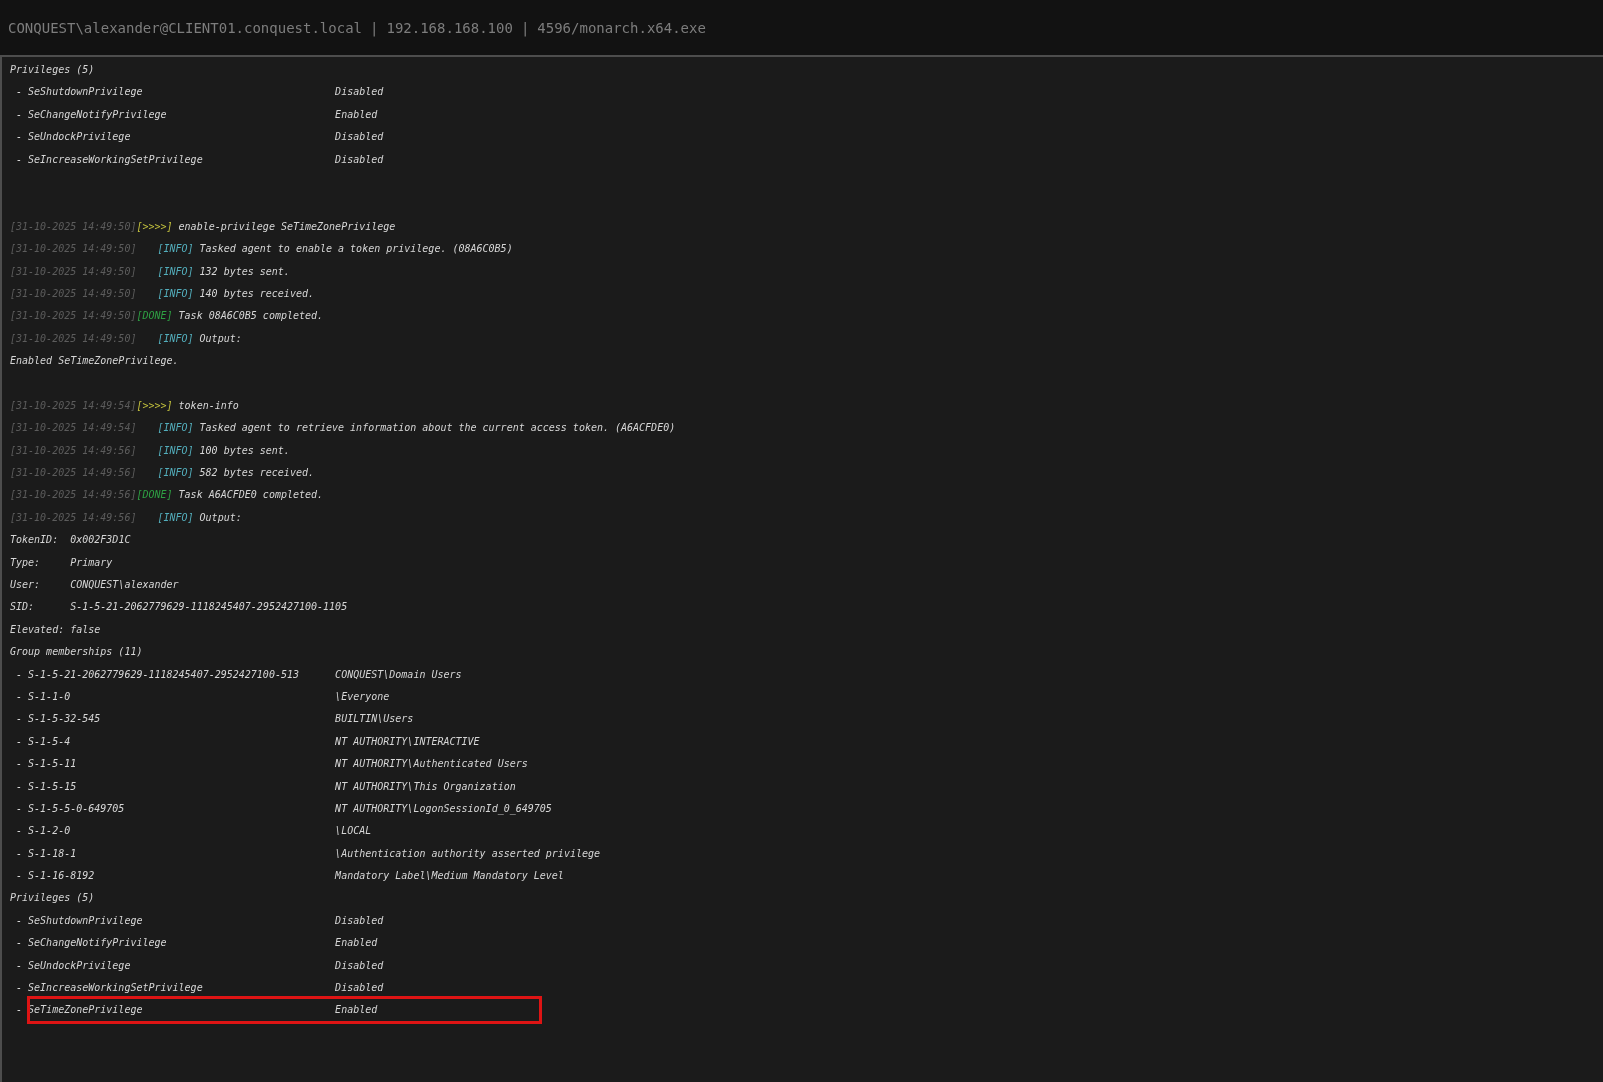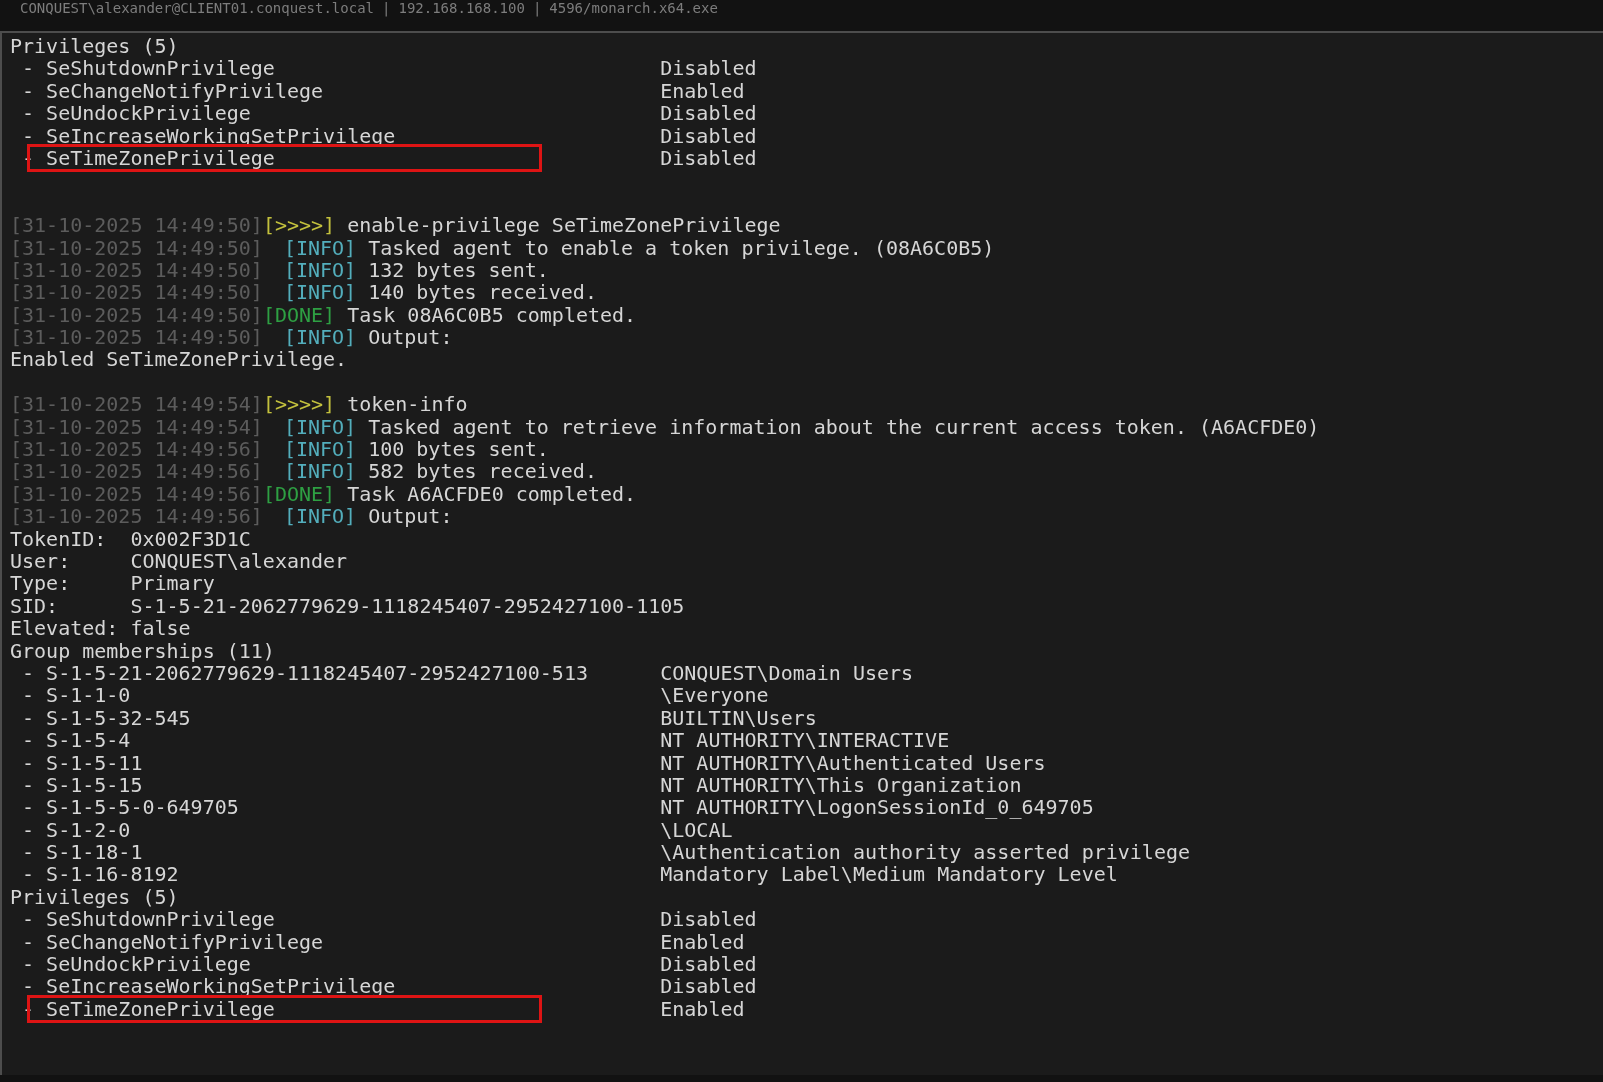--- a/index.html
+++ b/index.html
@@ -16,42 +16,44 @@
   }
   *{margin:0;padding:0;box-sizing:border-box;}
   html,body{width:1603px;height:1082px;overflow:hidden;}
   body{
     background:var(--page_bg);
     font-family:"DejaVu Sans Mono","Liberation Mono",monospace;
     font-size:14px;
     color:var(--text);
   }
   .titlebar{
-    height:31px;
+    height:55px;
     display:flex;
-    padding-left:20px;
+    align-items:center;
+    padding-left:8px;
     background:var(--page_bg);
     color:var(--header_text);
     white-space:pre;
   }
   .titlebar .pipe{margin:0 8px;}
   .terminal{
     height:1044px;
     background:var(--panel_bg);
     border-top:2px solid var(--border);
     border-left:2px solid var(--border);
     padding:2px 0 0 8px;
     overflow:hidden;
   }
   .line{
     position:relative;
     height:22.4px;
     line-height:22.4px;
     white-space:pre;
-    font-size:20px;
+    font-size:10px;
+    font-style:italic;
   }
   .c-dim{color:var(--dim);text-align:center;}
   .c-cmd{color:var(--cmd);}
   .c-info{color:var(--info);margin-left:21px;}
   .c-done{color:var(--done);}
   .c-text{color:var(--text);}
   .redbox{
     position:absolute;
     left:17px;
     top:-3px;
@@ -71,40 +73,39 @@
   <span class="pipe">|</span>
   <span>4596/monarch.x64.exe</span>
 </div>
 
 <div class="terminal">
     <div class="line"><span class="c-text">Privileges (5)</span></div>
     <div class="line"><span class="c-text"> - SeShutdownPrivilege                                </span><span class="c-text">Disabled</span></div>
     <div class="line"><span class="c-text"> - SeChangeNotifyPrivilege                            </span><span class="c-text">Enabled</span></div>
     <div class="line"><span class="c-text"> - SeUndockPrivilege                                  </span><span class="c-text">Disabled</span></div>
     <div class="line"><span class="c-text"> - SeIncreaseWorkingSetPrivilege                      </span><span class="c-text">Disabled</span></div>
-    <div class="line"><span class="c-text"> - SeTimeZonePrivilege                                </span><span class="c-text">Disabled</span><span class="redbox"></span></div>
     <div class="line">&nbsp;</div>
     <div class="line">&nbsp;</div>
     <div class="line"><span class="c-dim">[31-10-2025 14:49:50]</span><span class="c-cmd">[&gt;&gt;&gt;&gt;]</span><span class="c-text"> enable-privilege SeTimeZonePrivilege</span></div>
     <div class="line"><span class="c-dim">[31-10-2025 14:49:50]</span><span class="c-info">[INFO]</span><span class="c-text"> Tasked agent to enable a token privilege. (08A6C0B5)</span></div>
     <div class="line"><span class="c-dim">[31-10-2025 14:49:50]</span><span class="c-info">[INFO]</span><span class="c-text"> 132 bytes sent.</span></div>
     <div class="line"><span class="c-dim">[31-10-2025 14:49:50]</span><span class="c-info">[INFO]</span><span class="c-text"> 140 bytes received.</span></div>
     <div class="line"><span class="c-dim">[31-10-2025 14:49:50]</span><span class="c-done">[DONE]</span><span class="c-text"> Task 08A6C0B5 completed.</span></div>
     <div class="line"><span class="c-dim">[31-10-2025 14:49:50]</span><span class="c-info">[INFO]</span><span class="c-text"> Output:</span></div>
     <div class="line"><span class="c-text">Enabled SeTimeZonePrivilege.</span></div>
     <div class="line">&nbsp;</div>
     <div class="line"><span class="c-dim">[31-10-2025 14:49:54]</span><span class="c-cmd">[&gt;&gt;&gt;&gt;]</span><span class="c-text"> token-info</span></div>
     <div class="line"><span class="c-dim">[31-10-2025 14:49:54]</span><span class="c-info">[INFO]</span><span class="c-text"> Tasked agent to retrieve information about the current access token. (A6ACFDE0)</span></div>
     <div class="line"><span class="c-dim">[31-10-2025 14:49:56]</span><span class="c-info">[INFO]</span><span class="c-text"> 100 bytes sent.</span></div>
     <div class="line"><span class="c-dim">[31-10-2025 14:49:56]</span><span class="c-info">[INFO]</span><span class="c-text"> 582 bytes received.</span></div>
     <div class="line"><span class="c-dim">[31-10-2025 14:49:56]</span><span class="c-done">[DONE]</span><span class="c-text"> Task A6ACFDE0 completed.</span></div>
     <div class="line"><span class="c-dim">[31-10-2025 14:49:56]</span><span class="c-info">[INFO]</span><span class="c-text"> Output:</span></div>
     <div class="line"><span class="c-text">TokenID:  </span><span class="c-text">0x002F3D1C</span></div>
+    <div class="line"><span class="c-text">Type:     </span><span class="c-text">Primary</span></div>
     <div class="line"><span class="c-text">User:     </span><span class="c-text">CONQUEST\alexander</span></div>
-    <div class="line"><span class="c-text">Type:     </span><span class="c-text">Primary</span></div>
     <div class="line"><span class="c-text">SID:      </span><span class="c-text">S-1-5-21-2062779629-1118245407-2952427100-1105</span></div>
     <div class="line"><span class="c-text">Elevated: </span><span class="c-text">false</span></div>
     <div class="line"><span class="c-text">Group memberships (11)</span></div>
     <div class="line"><span class="c-text"> - S-1-5-21-2062779629-1118245407-2952427100-513      </span><span class="c-text">CONQUEST\Domain Users</span></div>
     <div class="line"><span class="c-text"> - S-1-1-0                                            </span><span class="c-text">\Everyone</span></div>
     <div class="line"><span class="c-text"> - S-1-5-32-545                                       </span><span class="c-text">BUILTIN\Users</span></div>
     <div class="line"><span class="c-text"> - S-1-5-4                                            </span><span class="c-text">NT AUTHORITY\INTERACTIVE</span></div>
     <div class="line"><span class="c-text"> - S-1-5-11                                           </span><span class="c-text">NT AUTHORITY\Authenticated Users</span></div>
     <div class="line"><span class="c-text"> - S-1-5-15                                           </span><span class="c-text">NT AUTHORITY\This Organization</span></div>
     <div class="line"><span class="c-text"> - S-1-5-5-0-649705                                   </span><span class="c-text">NT AUTHORITY\LogonSessionId_0_649705</span></div>

